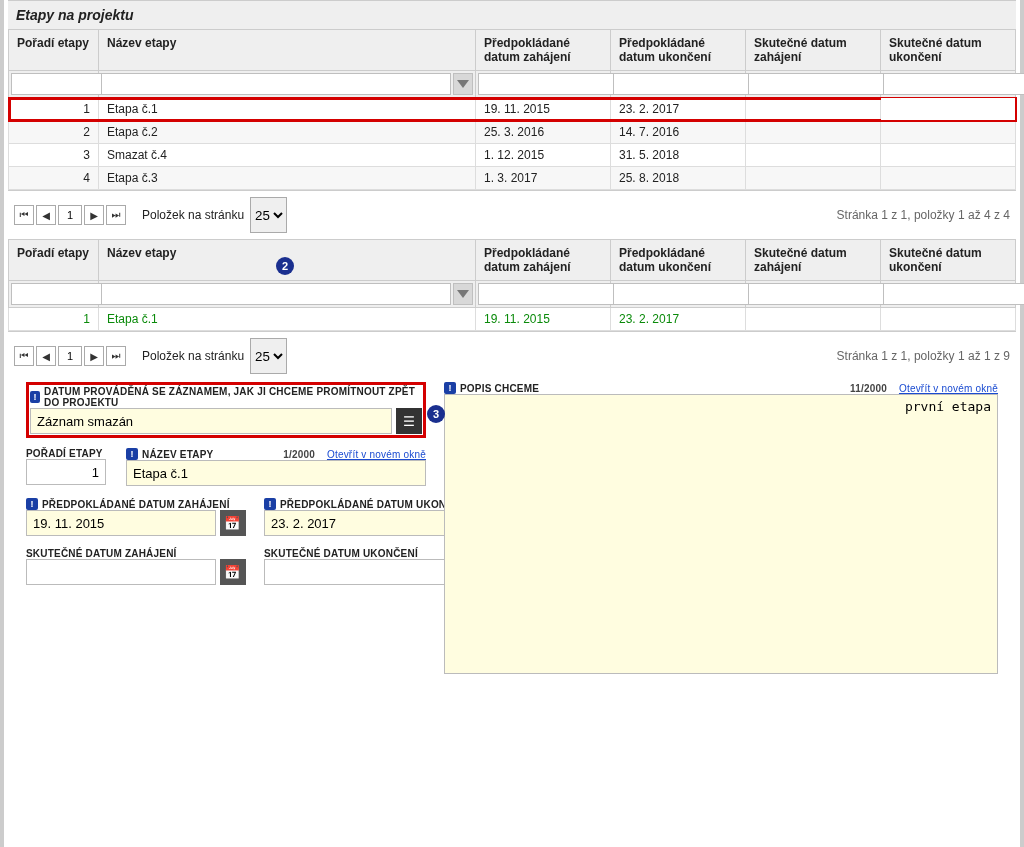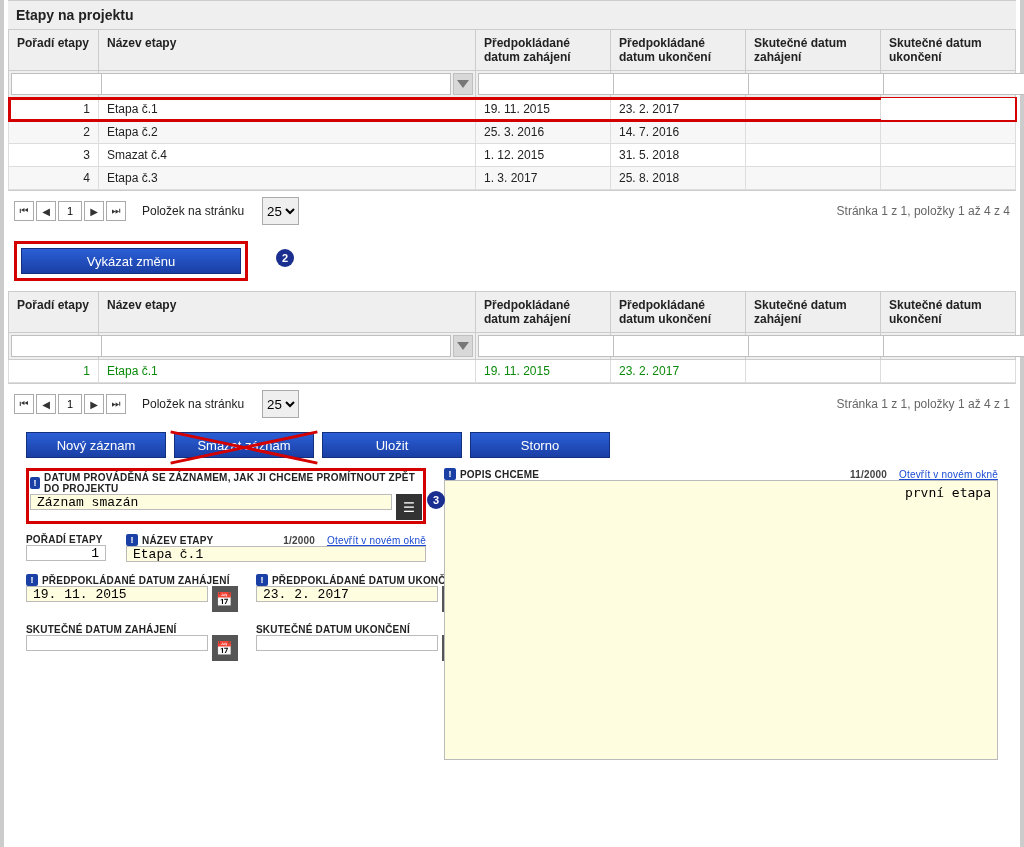--- a/index.html
+++ b/index.html
@@ -1,19 +1,19 @@
 <!DOCTYPE html>
 <html><head>
 <meta charset="utf-8">
 <style>
 * { box-sizing: border-box; margin: 0; padding: 0; }
 body { font-family: Arial, sans-serif; font-size: 12px; background: #fff; color: #222; padding: 0; }
 .page-wrap { border-left: 4px solid #ccc; border-right: 4px solid #ccc; min-height: 847px; padding: 0 4px 0 4px; }
 
-.section-title { background: #efefef; font-weight: bold; font-size: 14px; padding: 6px 8px; border-top: 1px solid #ccc; }
+.section-title { background: #efefef; font-weight: bold; font-size: 14px; padding: 6px 8px; border-top: 1px solid #ccc; font-style: italic; }
 .section-title-noborder { font-weight: bold; font-size: 14px; padding: 6px 8px; }
 
 table.grid { width: 100%; border-collapse: collapse; table-layout: fixed; }
 table.grid thead th { background: #efefef; font-weight: bold; text-align: left; padding: 6px 8px; border: 1px solid #ccc; font-size: 12px; vertical-align: top; }
 table.grid tbody td { padding: 4px 8px; border: 1px solid #ddd; font-size: 12px; background: #fff; }
 table.grid tbody tr.alt td { background: #f7f7f7; }
 table.grid tbody td:first-child { text-align: right; }
 
 .filter-row td { padding: 2px; background: #efefef; border: 1px solid #ccc; }
 .filter-cell { display: flex; }
@@ -21,40 +21,40 @@
 .filter-icon { width: 20px; height: 22px; background: #d8d8d8; border: 1px solid #bfbfbf; display: flex; align-items: center; justify-content: center; color: #555; margin-left: 2px; }
 
 .selected-row { outline: 3px solid #d40000; outline-offset: -2px; position: relative; }
 .selected-row td { background: #fff !important; }
 
 .callout { display: inline-flex; align-items: center; justify-content: center; width: 18px; height: 18px; border-radius: 50%; background: #1a2f8f; color: #fff; font-size: 11px; font-weight: bold; position: absolute; }
 
 .pager-bar { display: flex; align-items: center; padding: 6px 6px; border-top: 1px solid #ccc; }
 .pager-bar .btn-nav { width: 20px; height: 20px; background: #fff; border: 1px solid #aaa; display:inline-flex; align-items:center; justify-content:center; margin-right:2px; cursor:pointer; font-size:10px; color:#333; }
 .pager-bar .page-num { width: 24px; height: 20px; border: 1px solid #aaa; text-align:center; font-size:11px; margin-right:2px; }
-.pager-bar .pp-label { margin: 0 18px 0 14px; }
-.pager-bar select { height: 28px; border:1px solid #aaa; }
+.pager-bar .pp-label { margin: 0 6px 0 14px; }
+.pager-bar select { height: 36px; border:1px solid #aaa; }
 .pager-bar .spacer { flex:1; }
 .pager-bar .summary { color:#666; }
 
 .btn-primary { background: linear-gradient(#2b5fd6, #1a3fa5); color:#fff; border:1px solid #12307d; font-size:13px; padding:4px 18px; cursor:pointer; min-width:140px; height:26px; }
 
 .vykazat-wrap { position:relative; display:inline-block; padding:4px; border:3px solid #d40000; margin:10px 6px; }
 
 .action-bar { display:flex; gap:8px; padding:8px 18px; }
 
 .form-area { padding: 0 18px 12px 18px; display:flex; gap:18px; }
 .form-left { width: 400px; }
 .form-right { flex:1; }
 
 .fld-label { font-size: 10px; font-weight: bold; letter-spacing: 0.2px; color: #222; margin-top: 6px; display:flex; align-items:center; gap:4px; }
 .fld-label .count { margin-left:auto; font-weight:bold; color:#444; }
 .fld-label .openlink { margin-left:8px; color:#1a4bd1; font-weight:normal; }
 
-.txt { height:16px; border:1px solid #bbb; padding:2px 6px; font-size:13px;font-family:Liberation Mono, monospace; }
+.txt { height:26px; border:1px solid #bbb; padding:2px 6px; font-size:13px; }
 .txt-yellow { background:#fffde0; }
 .txt-small { width:80px; text-align:right; }
 
 .hl-box { border:3px solid #d40000; padding:1px; margin-top:2px; position:relative; }
 .hl-box .row-flex { display:flex; }
 .hl-box .txt { flex:1; }
 .picker-btn { width:26px; height:26px; background:#333; color:#fff; border:none; display:flex; align-items:center; justify-content:center; margin-left:4px; cursor:pointer; }
 
 .date-row { display:flex; gap:18px; margin-top:6px; }
 .date-col { flex:1; }
@@ -181,23 +181,20 @@
   <input class="page-num" value="1" style="">
   <span class="btn-nav">▶</span>
   <span class="btn-nav">⏭</span>
   <span class="pp-label">Položek na stránku</span>
   <select><option>25</option></select>
   <span class="spacer"></span>
   <span class="summary">Stránka 1 z 1, položky 1 až 4 z 4</span>
 </div>
 
 <div style="position:relative">
-<div class="vykazat-wrap">
-  <button class="btn-primary" style="min-width:220px">Vykázat změnu</button>
-</div>
 <span class="callout" style="left:268px; top:18px">2</span>
 </div>
 
 
 <table class="grid">
 <colgroup>
         <col style="width:90px">
         <col>
         <col style="width:135px">
         <col style="width:135px">
@@ -266,32 +263,23 @@
 
 <div class="pager-bar">
   <span class="btn-nav">⏮</span>
   <span class="btn-nav">◀</span>
   <input class="page-num" value="1" style="">
   <span class="btn-nav">▶</span>
   <span class="btn-nav">⏭</span>
   <span class="pp-label">Položek na stránku</span>
   <select><option>25</option></select>
   <span class="spacer"></span>
-  <span class="summary">Stránka 1 z 1, položky 1 až 4 z 1</span>
-</div>
-
-<div class="action-bar" style="position:relative">
-  <button class="btn-primary">Nový záznam</button>
-  <span style="position:relative; display:inline-block;">
-    <button class="btn-primary">Smazat záznam</button>
-    <span class="cross" style="left:-5px; top:-6px"></span>
-  </span>
-  <button class="btn-primary">Uložit</button>
-  <button class="btn-primary">Storno</button>
-</div>
+  <span class="summary">Stránka 1 z 1, položky 1 až 1 z 9</span>
+</div>
+
 
 <div class="form-area">
   <div class="form-left">
     <div class="hl-box" style="position:relative">
       <div class="fld-label" style="margin-top:0">
             <span class="ico-required">!</span>
             <span>DATUM PROVÁDĚNÁ SE ZÁZNAMEM, JAK JI CHCEME PROMÍTNOUT ZPĚT DO PROJEKTU</span>
           </div>
       <div class="row-flex">
         <input class="txt txt-yellow" value="Záznam smazán" style="">

